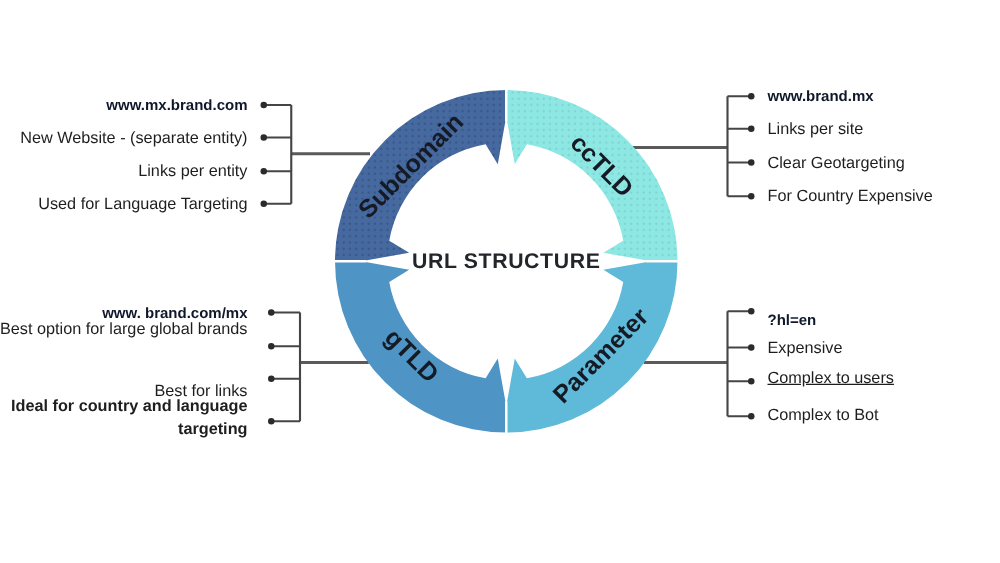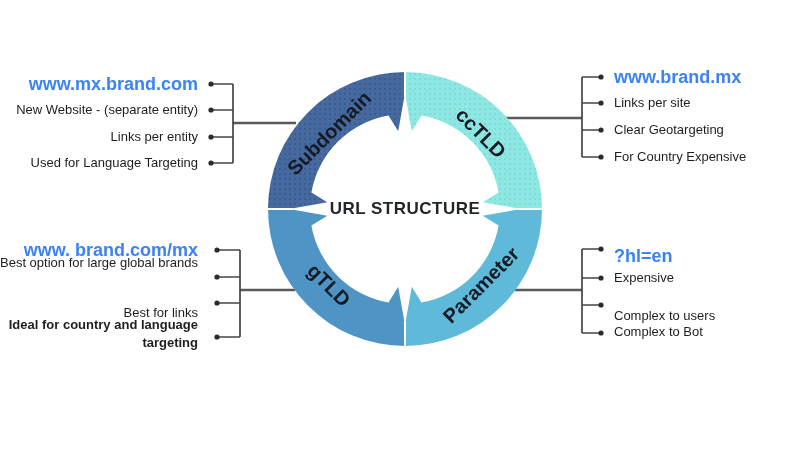--- a/index.html
+++ b/index.html
@@ -51,22 +51,22 @@
     white-space: nowrap;
     transform: translateY(-50%);
     font-size: 13px;
     color: #1e1e1e;
     line-height: 16px;
   }
   .row.align-right { right: 602px; text-align: right; }
   .row.align-left  { left: 614px; text-align: left; }
   .row.url {
     font-weight: bold;
-    font-size: 18px;
-    color: #3b82f6;
+    font-size: 12px;
+    color: #0f172a;
   }
   .row.bold-item {
     font-weight: bold;
     white-space: normal;
     width: 225px;
     line-height: 18px;
   }
   .row.url-two-line {
     white-space: normal;
     width: 190px;
@@ -156,17 +156,17 @@
     <div class="row align-right" style="top:303px;margin-top:10px;">Best for links</div>
     <div class="row align-right bold-item" style="top:334px;">Ideal for country and language targeting</div>
   </div>
 
   <div>
     <div class="row align-left url url-two-line" style="top:247px;">
       <br>
       <span>?hl=en</span>
     </div>
     <div class="row align-left" style="top:278px;">Expensive</div>
-    <div class="row align-left" style="top:316px;">Complex to users</div>
+    <div class="row align-left" style="top:302px;text-decoration:underline;">Complex to users</div>
     <div class="row align-left" style="top:332px;">Complex to Bot</div>
   </div>
 
 </div>
 
 </body></html>

